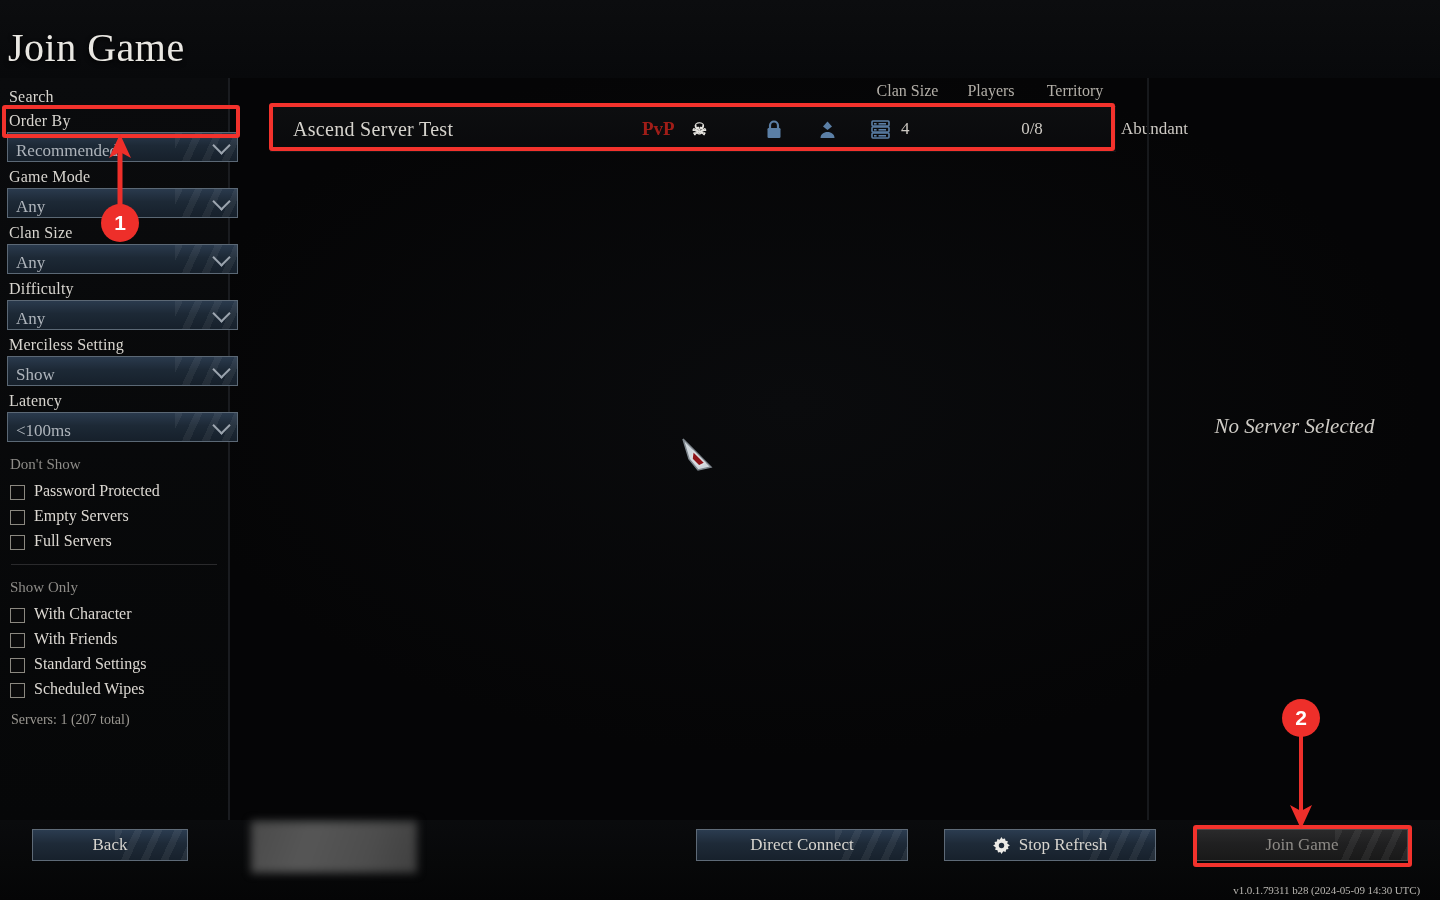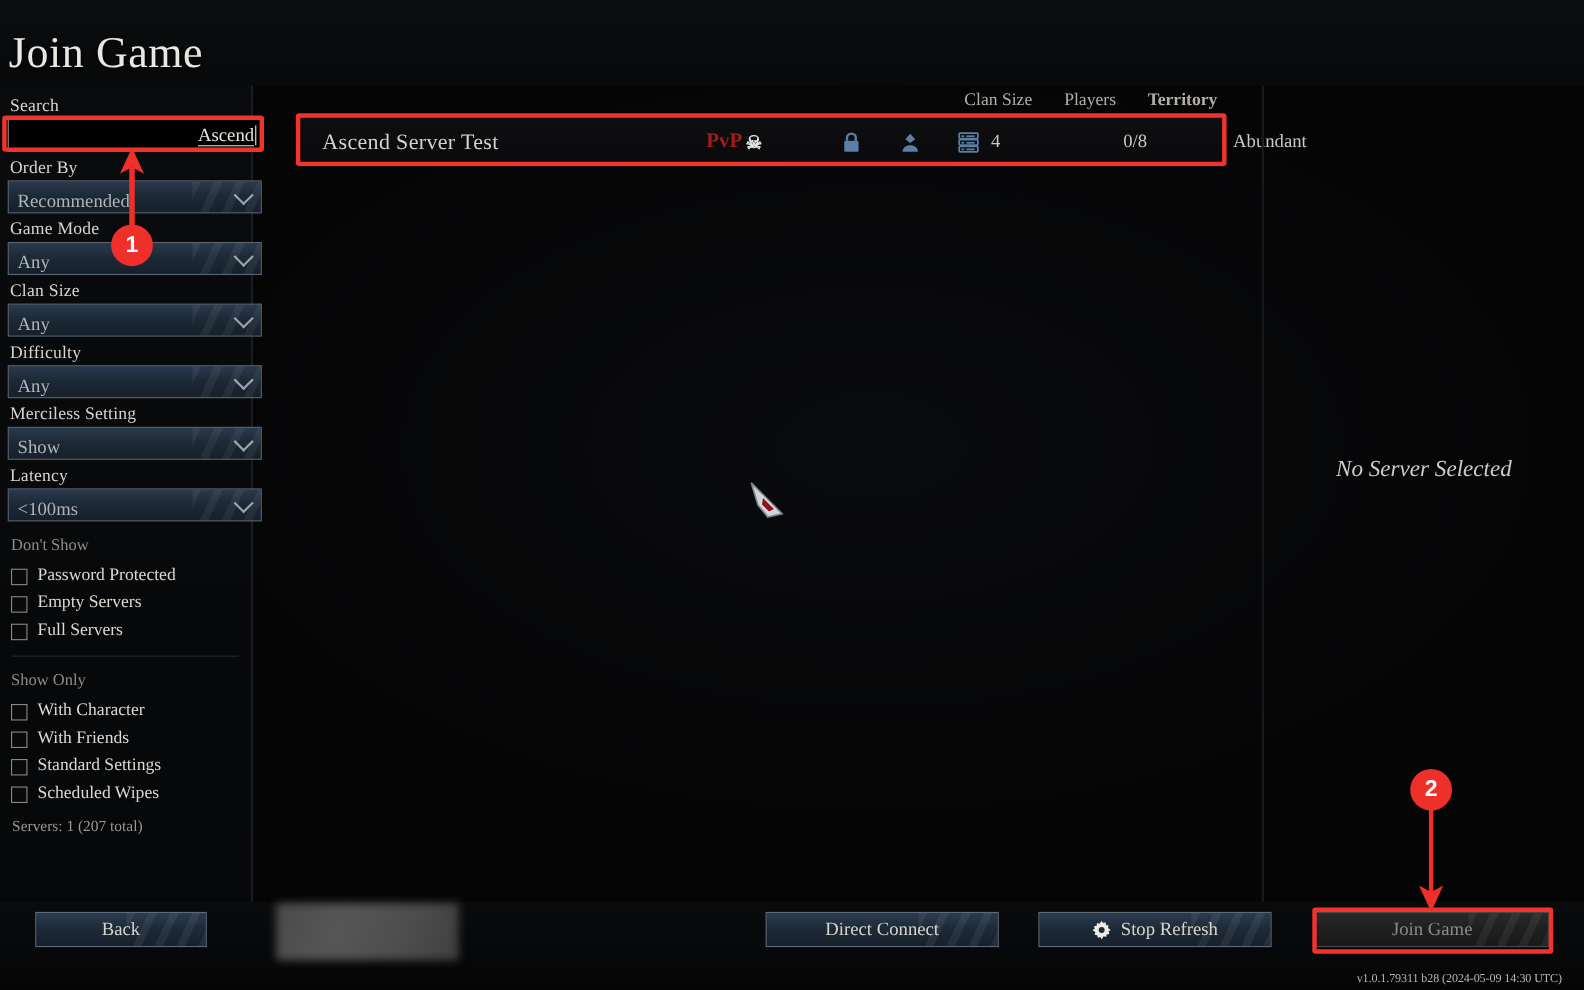--- a/index.html
+++ b/index.html
@@ -97,32 +97,32 @@
   .list-area {
     position:absolute; left:245px; top:78px; width:900px; height:742px;
   }
   .col-head {
     position:absolute; top:4px; right:22px;
     display:flex; gap:0px; font-size:16px; color:#b3afa8;
   }
   .col-head span { text-align:center; }
   .ch-clan { width:95px; }
   .ch-play { width:72px; }
-  .ch-terr { width:96px;font-weight:bold; }
+  .ch-terr { width:96px; }
 
   .srv-row {
     position:absolute; left:25px; top:28px; width:846px; height:46px;
     background: linear-gradient(180deg,#0d0e10 0%, #0a0a0c 100%);
     border-top:1px solid #1c1d20; border-bottom:1px solid #141518;
     display:flex; align-items:center;
   }
   .srv-name { font-size:20px; color:#d6d3cd; margin-left:23px; letter-spacing:.3px; }
   .pvp {
     position:absolute; left:372px; font-size:19px; color:#a01d18; font-weight:bold;
-    display:flex; align-items:center; gap:3px;
+    display:flex; align-items:center; gap:17px;
   }
   .skull { font-size:17px; color:#e8e6e1; }
   .ico {
     position:absolute; display:flex; align-items:center; justify-content:center;
     color:#5b7fa6;
   }
   .ic-lock { left:496px; }
   .ic-person { left:549px; }
   .ic-rack { left:601px; }
   .cell {
@@ -206,24 +206,20 @@
 
 <div id="root">
 
   <div class="top-strip">
     <div class="page-title">Join Game</div>
   </div>
 
   <div class="sidebar">
 
     <div class="f-label">Search</div>
-    <div class="search-box">
-      <span class="search-val">Ascend</span>
-        <span class="caret"></span>
-    </div>
 
     <div class="f-label">Order By</div>
     <div class="sel">
       <span>Recommended</span>
       <span class="chev"></span>
     </div>
 
     <div class="f-label">Game Mode</div>
     <div class="sel">
       <span>Any</span>

